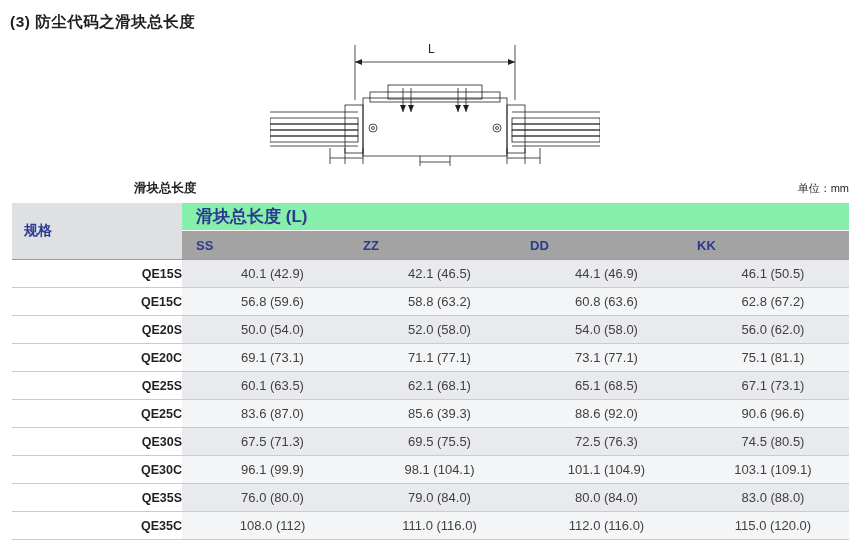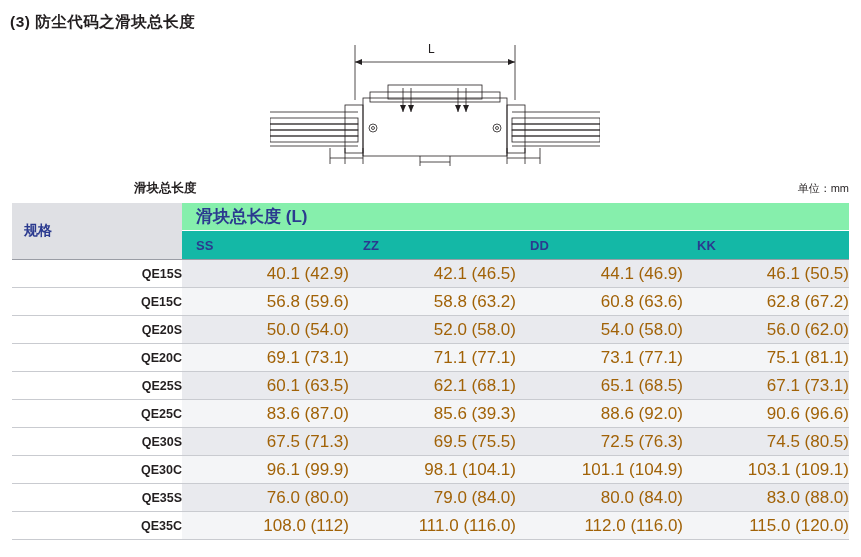--- a/index.html
+++ b/index.html
@@ -90,21 +90,21 @@
     background: #86efac;
     color: #2b3a8f;
     font-weight: bold;
     font-size: 17px;
     text-align: left;
     padding-left: 14px !important;
     height: 27px;
     vertical-align: middle;
   }
   .hdr-sub {
-    background: #14b8a6;
+    background: #a3a3a3;
     color: #2b3a8f;
     font-weight: bold;
     font-size: 13px;
     text-align: left;
     padding-left: 14px !important;
     height: 28px;
     vertical-align: middle;
   }
   .sep-line {
     border-bottom: 1px solid #ffffff;
@@ -113,23 +113,23 @@
     font-size: 12.5px;
     font-weight: bold;
     color: #231f20;
     text-align: right;
     padding-left: 12px !important;
     height: 27px;
     background: #ffffff;
     border-bottom: 1px solid #c9cbd0;
   }
   .row-val {
-    font-size: 17px;
-    color: #a16207;
-    text-align: right;
+    font-size: 13px;
+    color: #404040;
+    text-align: center;
     padding-left: 14px !important;
     height: 27px;
     border-bottom: 1px solid #c9cbd0;
   }
   .band-a { background: #e9eaee; }
   .band-b { background: #f4f5f7; }
   .top-rule { border-top: 1px solid #9a9da5; }
   .note {
     position: absolute;
     left: 24px;

